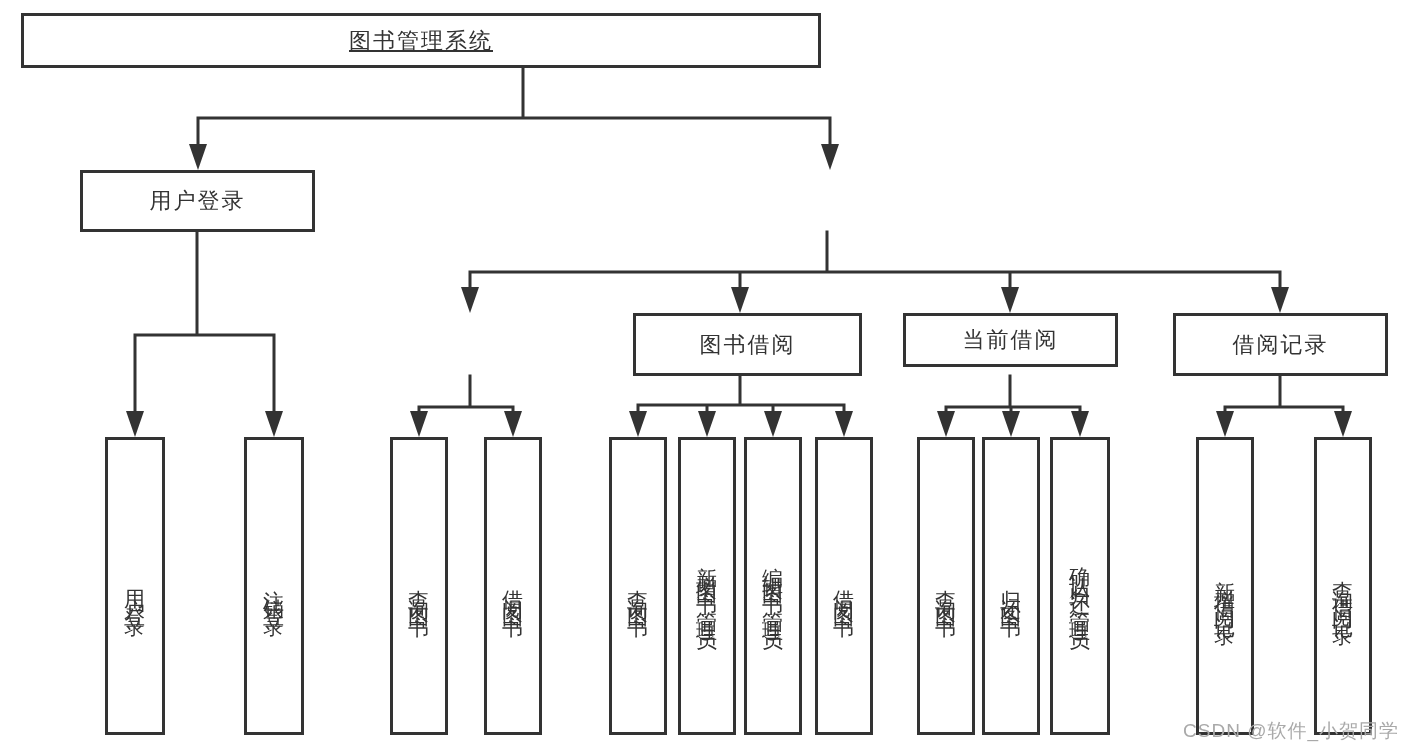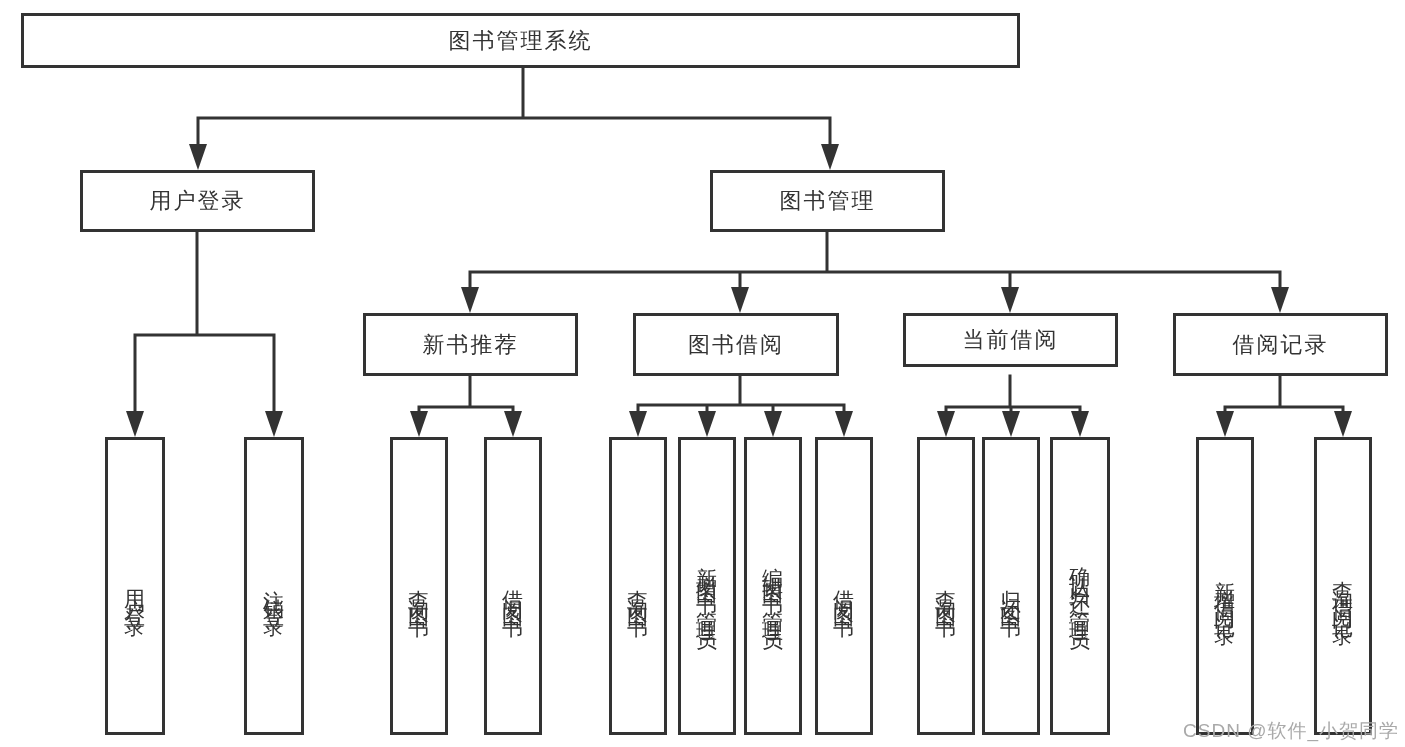--- a/index.html
+++ b/index.html
@@ -15,25 +15,25 @@
     border: 3px solid #333333; background: #ffffff;
     display: flex; align-items: center; justify-content: center;
   }
   .node { font-size: 22px; letter-spacing: 2px; }
   .leaf span {
     writing-mode: vertical-rl; text-orientation: mixed;
     font-size: 21px; letter-spacing: 9px; line-height: 1.1;
     display: block; padding-top: 9px; 
   }
   
-  .n-root  { left: 21px;   top: 13px;  width: 999px; height: 55px; }
+  .n-root  { left: 21px;   top: 13px;  width: 800px; height: 55px; text-decoration: underline; }
   .n-l2a   { left: 80px;   top: 170px; width: 235px; height: 62px; }
   .n-l2b   { left: 710px;  top: 170px; width: 235px; height: 62px; }
   .n-l3a   { left: 363px;  top: 313px; width: 215px; height: 63px; }
-  .n-l3b   { left: 633px;  top: 313px; width: 206px; height: 63px; }
+  .n-l3b   { left: 633px;  top: 313px; width: 229px; height: 63px; }
   .n-l3c   { left: 903px;  top: 313px; width: 215px; height: 54px; }
   .n-l3d   { left: 1173px; top: 313px; width: 215px; height: 63px; }
   .leaf    { top: 437px; height: 298px; width: 58px; }
   .lf-u1   { left: 105px; width: 60px; }
   .lf-u2   { left: 244px; width: 60px; }
   .lf-n1   { left: 390px; }
   .lf-n2   { left: 484px; }
   .lf-b1   { left: 609px; }
   .lf-b2   { left: 678px; }
   .lf-b3   { left: 744px; }
@@ -93,27 +93,21 @@
     </g>
   </svg>
 
   <div class="node n-root">
     <span>图书管理系统</span>
   </div>
 
   <div class="node n-l2a">
     <span>用户登录</span>
   </div>
-  <div class="node n-l2b">
-    <span>图书管理</span>
-  </div>
 
-  <div class="node n-l3a">
-    <span>新书推荐</span>
-  </div>
   <div class="node n-l3b">
     <span>图书借阅</span>
   </div>
   <div class="node n-l3c">
     <span>当前借阅</span>
   </div>
   <div class="node n-l3d">
     <span>借阅记录</span>
   </div>
 

